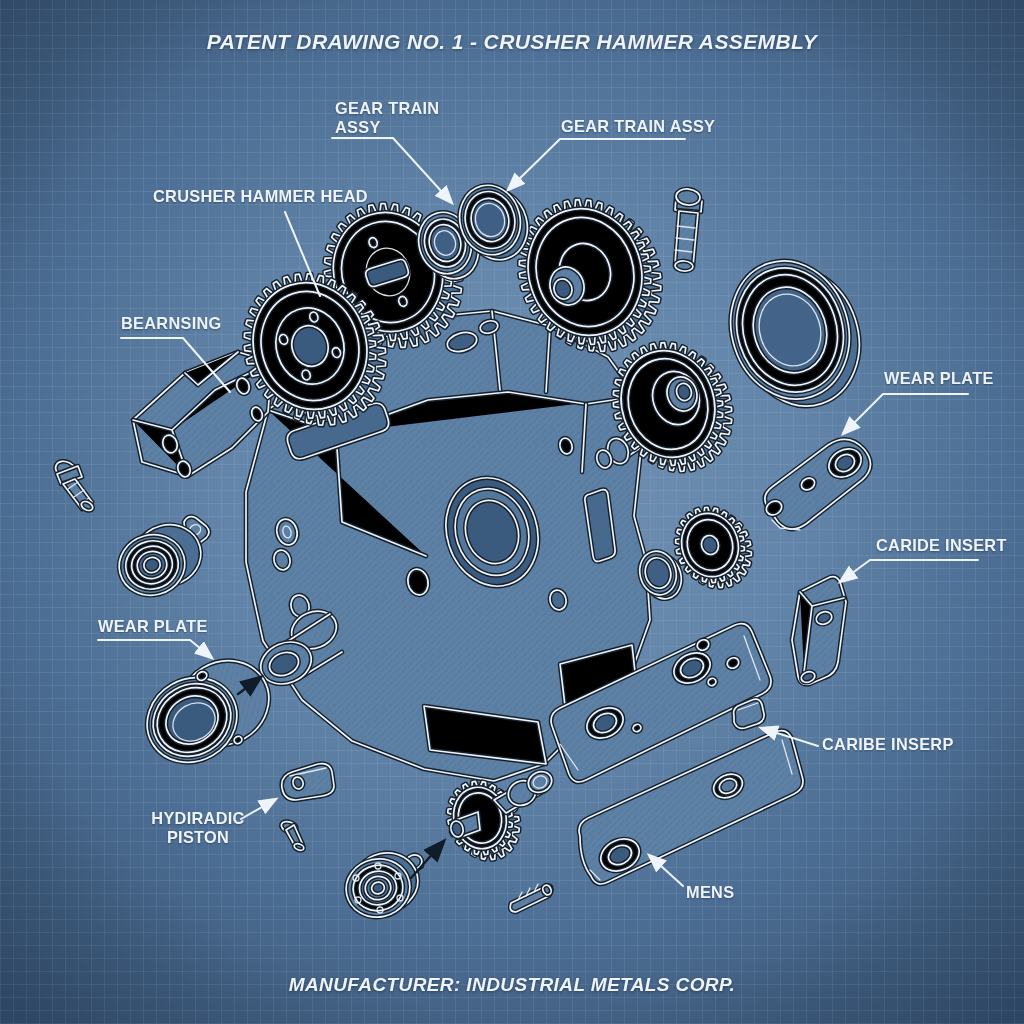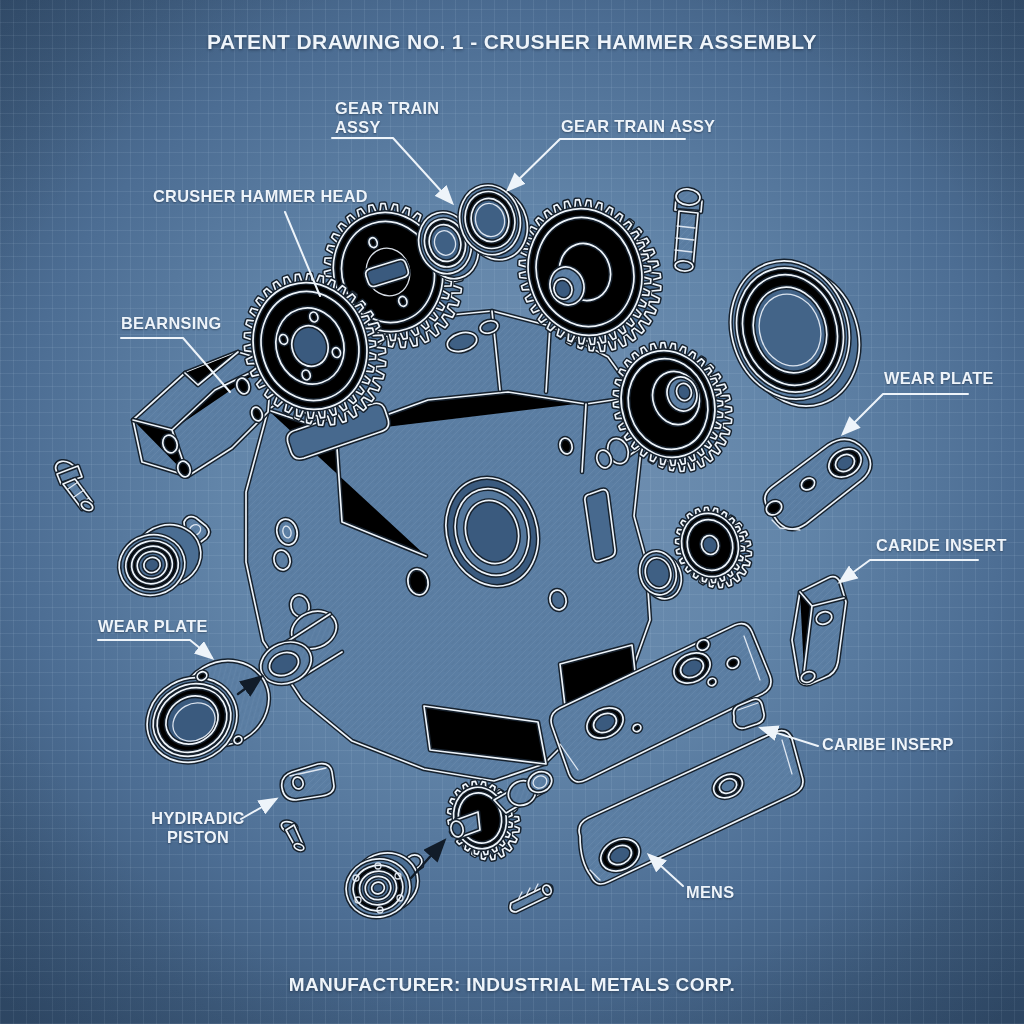--- a/index.html
+++ b/index.html
@@ -11,20 +11,21 @@
       repeating-linear-gradient(90deg, rgba(195,218,238,.10) 0 1px, transparent 1px 13px),
       radial-gradient(ellipse 760px 700px at 50% 47%, var(--bg-center,#7392b3) 0%, #6285a9 38%, #4c6d93 66%, #3d5a7b 85%, var(--bg-edge,#344f6e) 100%);
   }
   .stage::after{content:"";position:absolute;inset:0;pointer-events:none;
     background:radial-gradient(ellipse 900px 860px at 50% 48%, transparent 60%, rgba(10,22,38,.28) 100%);}
   svg.art{position:absolute;inset:0;z-index:1;}
   .title,.footer{
     position:absolute;left:0;width:100%;text-align:center;color:var(--ink,#eef4fa);
     letter-spacing:.4px;font-weight:bold;z-index:3;
     text-shadow:0 1px 3px rgba(8,18,32,.45);
+    font-style:italic;
   }
   .title{top:30px;font-size:21px;}
   .footer{top:974px;font-size:19px;}
   .lbl{
     position:absolute;color:var(--ink,#eef4fa);font-size:17px;line-height:1.12;
     letter-spacing:.3px;white-space:nowrap;z-index:3;font-weight:bold;
     text-shadow:0 1px 2px rgba(8,18,32,.4);transform:scaleX(.96);transform-origin:left top;
   }
   .lbl.center{transform:translateX(-50%) scaleX(.96);transform-origin:center top;text-align:center;}
   

